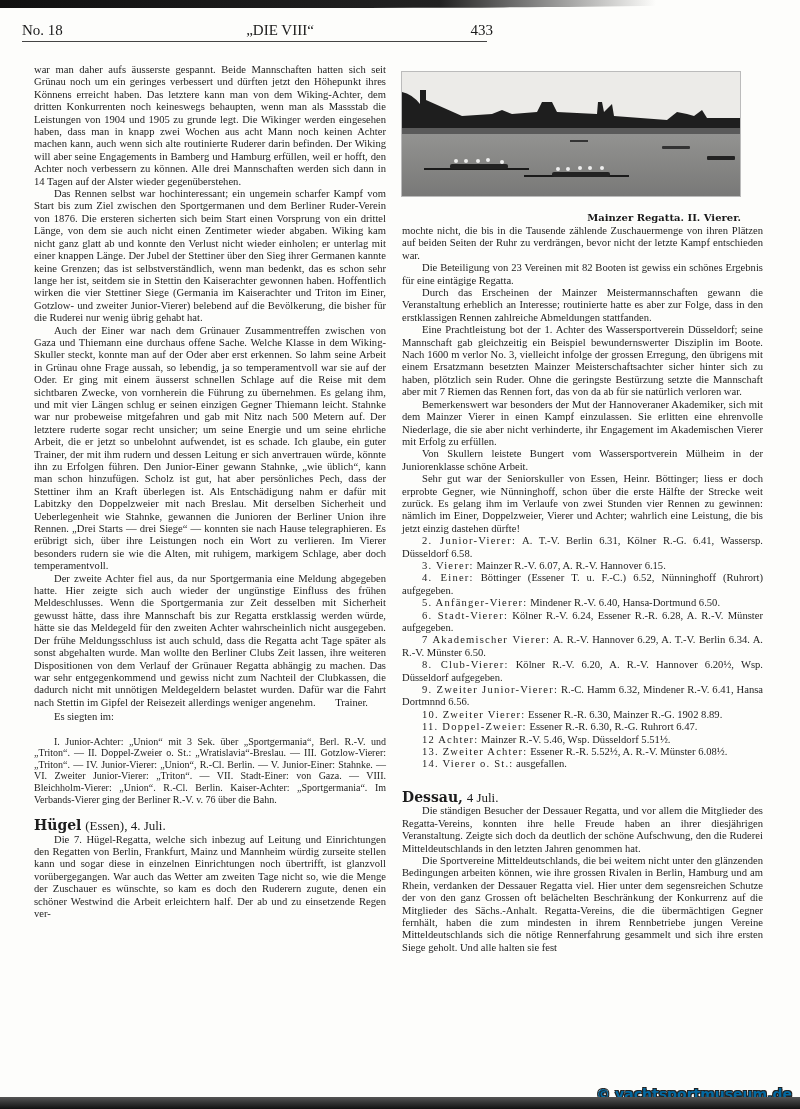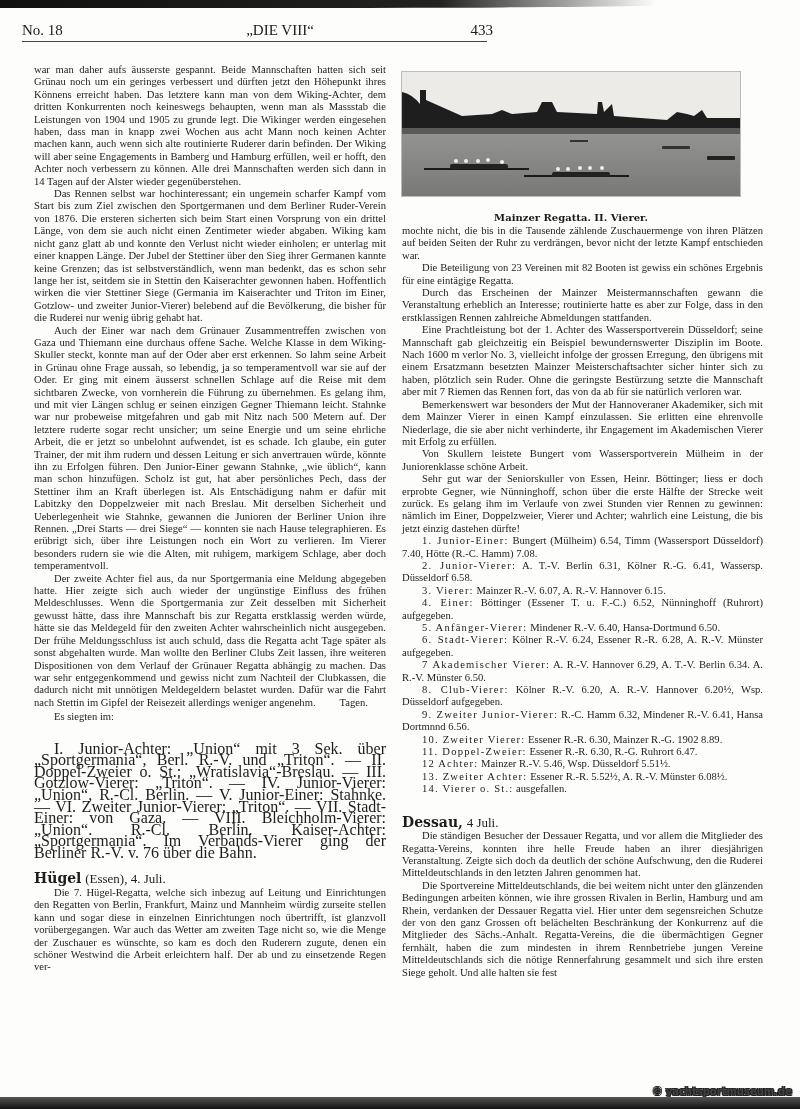--- a/index.html
+++ b/index.html
@@ -28,41 +28,41 @@
       position: absolute; font-size: 10.6px; line-height: 12.4px; text-align: justify;
       font-family: "Liberation Serif", serif; color: #1d1d1d;
     }
     .col-left { left: 34px; top: 64px; width: 352px; }
     .col-right { left: 402px; top: 225px; width: 361px; }
     .col p { text-indent: 20px; hyphens: auto; }
     .col p.noindent { text-indent: 0; }
     .sig { text-align: right; padding-right: 18px; margin-top: -12.4px; }
     .results-intro { text-indent: 20px; margin-top: 2px; }
     .results {
-      font-size: 16px; line-height: 11.6px; text-indent: 20px; margin-top: 19px;
+      font-size: 10px; line-height: 11.6px; text-indent: 20px; margin-top: 12px;
     }
     .spaced { letter-spacing: 1.2px; }
     .section-title {
       font-family: "Liberation Serif", serif; font-size: 15px; margin-top: 14px; margin-bottom: 1px;
     }
     .section-title b { font-weight: bold; font-family: "DejaVu Serif", serif; font-size: 14px; }
     .section-title span { font-size: 13px; margin-top: 37px; }
     .photo {
       position: absolute; left: 401px; top: 71px; width: 340px; height: 126px;
       background: linear-gradient(to bottom, #f1f1ef 0%, #e4e4e2 22%, #7f7f7f 34%, #3a3a3a 44%, #545454 50%, #8c8c8c 56%, #7e7e7e 75%, #6d6d6d 100%);
       overflow: hidden; border: 1px solid #bbb;
     }
     .photo svg { position: absolute; left: 0; top: 0; }
     .photo-caption {
-      position: absolute; left: 401px; top: 212px; width: 340px; text-align: center;
+      position: absolute; left: 401px; top: 212px; width: 340px; text-align: right;
       font-family: "DejaVu Serif", serif; font-weight: bold; font-size: 10px;
     }
     .watermark {
       position: absolute; right: 8px; top: 1086px;
-      font-family: "DejaVu Sans", sans-serif; font-size: 10px; color: #404040;
+      font-family: "DejaVu Sans", sans-serif; font-size: 14px; color: #0369a1;
       font-weight: bold;
       text-shadow: -1px -1px 0 #222, 1px -1px 0 #222, -1px 1px 0 #222, 1px 1px 0 #222;
     }
   </style>
 </head>
 <body>
 
 <div class="top-shade"></div>
 
 <div class="header-row">
@@ -70,21 +70,21 @@
   <span class="hdr-center">„DIE VIII“</span>
   <span class="hdr-right">433</span>
 </div>
 <div class="header-rule"></div>
 
 <div class="col col-left">
   <p class="noindent">war man daher aufs äusserste gespannt. Beide Mannschaften hatten sich seit Grünau noch um ein geringes verbessert und dürften jetzt den Höhepunkt ihres Könnens erreicht haben. Das letztere kann man von dem Wiking-Achter, dem dritten Konkurrenten noch keineswegs behaupten, wenn man als Massstab die Leistungen von 1904 und 1905 zu grunde legt. Die Wikinger werden eingesehen haben, dass man in knapp zwei Wochen aus acht Mann noch keinen Achter machen kann, auch wenn sich alte routinierte Ruderer darin befinden. Der Wiking will aber seine Engagements in Bamberg und Hamburg erfüllen, weil er hofft, den Achter noch verbessern zu können. Alle drei Mannschaften werden sich dann in 14 Tagen auf der Alster wieder gegenüberstehen.</p>
   <p>Das Rennen selbst war hochinteressant; ein ungemein scharfer Kampf vom Start bis zum Ziel zwischen den Sportgermanen und dem Berliner Ruder-Verein von 1876. Die ersteren sicherten sich beim Start einen Vorsprung von ein drittel Länge, von dem sie auch nicht einen Zentimeter wieder abgaben. Wiking kam nicht ganz glatt ab und konnte den Verlust nicht wieder einholen; er unterlag mit einer knappen Länge. Der Jubel der Stettiner über den Sieg ihrer Germanen kannte keine Grenzen; das ist selbstverständlich, wenn man bedenkt, das es schon sehr lange her ist, seitdem sie in Stettin den Kaiserachter gewonnen haben. Hoffentlich wirken die vier Stettiner Siege (Germania im Kaiserachter und Triton im Einer, Gotzlow- und zweiter Junior-Vierer) belebend auf die Bevölkerung, die bisher für die Ruderei nur wenig übrig gehabt hat.</p>
   <p>Auch der Einer war nach dem Grünauer Zusammentreffen zwischen von Gaza und Thiemann eine durchaus offene Sache. Welche Klasse in dem Wiking-Skuller steckt, konnte man auf der Oder aber erst erkennen. So lahm seine Arbeit in Grünau ohne Frage aussah, so lebendig, ja so temperamentvoll war sie auf der Oder. Er ging mit einem äusserst schnellen Schlage auf die Reise mit dem sichtbaren Zwecke, von vornherein die Führung zu übernehmen. Es gelang ihm, und mit vier Längen schlug er seinen einzigen Gegner Thiemann leicht. Stahnke war nur probeweise mitgefahren und gab mit Nitz nach 500 Metern auf. Der letztere ruderte sogar recht unsicher; um seine Energie und um seine ehrliche Arbeit, die er jetzt so unbelohnt aufwendet, ist es schade. Ich glaube, ein guter Trainer, der mit ihm rudern und dessen Leitung er sich anvertrauen würde, könnte ihn zu Erfolgen führen. Den Junior-Einer gewann Stahnke, „wie üblich“, kann man schon hinzufügen. Scholz ist gut, hat aber persönliches Pech, dass der Stettiner ihm an Kraft überlegen ist. Als Entschädigung nahm er dafür mit Labitzky den Doppelzweier mit nach Breslau. Mit derselben Sicherheit und Ueberlegenheit wie Stahnke, gewannen die Junioren der Berliner Union ihre Rennen. „Drei Starts — drei Siege“ — konnten sie nach Hause telegraphieren. Es erübrigt sich, über ihre Leistungen noch ein Wort zu verlieren. Im Vierer besonders rudern sie wie die Alten, mit ruhigem, markigem Schlage, aber doch temperamentvoll.</p>
   <p>Der zweite Achter fiel aus, da nur Sportgermania eine Meldung abgegeben hatte. Hier zeigte sich auch wieder der ungünstige Einfluss des frühen Meldeschlusses. Wenn die Sportgermania zur Zeit desselben mit Sicherheit gewusst hätte, dass ihre Mannschaft bis zur Regatta erstklassig werden würde, hätte sie das Meldegeld für den zweiten Achter wahrscheinlich nicht ausgegeben. Der frühe Meldungsschluss ist auch schuld, dass die Regatta acht Tage später als sonst abgehalten wurde. Man wollte den Berliner Clubs Zeit lassen, ihre weiteren Dispositionen von dem Verlauf der Grünauer Regatta abhängig zu machen. Das war sehr entgegenkommend und gewiss nicht zum Nachteil der Clubkassen, die dadurch nicht mit unnötigen Meldegeldern belastet wurden. Dafür war die Fahrt nach Stettin im Gipfel der Reisezeit allerdings weniger angenehm.</p>
-  <div class="sig">Tagen.</div>
+  <div class="sig">Trainer.</div>
   <p class="results-intro">Es siegten im:</p>
   <p class="results">I. Junior-Achter: „Union“ mit 3 Sek. über „Sportgermania“, Berl. R.-V. und „Triton“. — II. Doppel-Zweier o. St.: „Wratislavia“-Breslau. — III. Gotzlow-Vierer: „Triton“. — IV. Junior-Vierer: „Union“, R.-Cl. Berlin. — V. Junior-Einer: Stahnke. — VI. Zweiter Junior-Vierer: „Triton“. — VII. Stadt-Einer: von Gaza. — VIII. Bleichholm-Vierer: „Union“. R.-Cl. Berlin. Kaiser-Achter: „Sportgermania“. Im Verbands-Vierer ging der Berliner R.-V. v. 76 über die Bahn.</p>
 
   <div class="section-title">
     <b>Hügel</b>
     <span>(Essen), 4. Juli.</span>
   </div>
   <p>Die 7. Hügel-Regatta, welche sich inbezug auf Leitung und Einrichtungen den Regatten von Berlin, Frankfurt, Mainz und Mannheim würdig zurseite stellen kann und sogar diese in einzelnen Einrichtungen noch übertrifft, ist glanzvoll vorübergegangen. War auch das Wetter am zweiten Tage nicht so, wie die Menge der Zuschauer es wünschte, so kam es doch den Ruderern zugute, denen ein schöner Westwind die Arbeit erleichtern half. Der ab und zu einsetzende Regen ver-</p>
 </div>
 
@@ -129,21 +129,20 @@
 <div class="col col-right">
   <p class="noindent">mochte nicht, die bis in die Tausende zählende Zuschauermenge von ihren Plätzen auf beiden Seiten der Ruhr zu verdrängen, bevor nicht der letzte Kampf entschieden war.</p>
   <p>Die Beteiligung von 23 Vereinen mit 82 Booten ist gewiss ein schönes Ergebnis für eine eintägige Regatta.</p>
   <p>Durch das Erscheinen der Mainzer Meistermannschaften gewann die Veranstaltung erheblich an Interesse; routinierte hatte es aber zur Folge, dass in den erstklassigen Rennen zahlreiche Abmeldungen stattfanden.</p>
   <p>Eine Prachtleistung bot der 1. Achter des Wassersportverein Düsseldorf; seine Mannschaft gab gleichzeitig ein Beispiel bewundernswerter Disziplin im Boote. Nach 1600 m verlor No. 3, vielleicht infolge der grossen Erregung, den übrigens mit einem Ersatzmann besetzten Mainzer Meisterschaftsachter sicher hinter sich zu haben, plötzlich sein Ruder. Ohne die geringste Bestürzung setzte die Mannschaft aber mit 7 Riemen das Rennen fort, das von da ab für sie natürlich verloren war.</p>
   <p>Bemerkenswert war besonders der Mut der Hannoveraner Akademiker, sich mit dem Mainzer Vierer in einen Kampf einzulassen. Sie erlitten eine ehrenvolle Niederlage, die sie aber nicht verhinderte, ihr Engagement im Akademischen Vierer mit Erfolg zu erfüllen.</p>
   <p>Von Skullern leistete Bungert vom Wassersportverein Mülheim in der Juniorenklasse schöne Arbeit.</p>
   <p>Sehr gut war der Seniorskuller von Essen, Heinr. Böttinger; liess er doch erprobte Gegner, wie Nünninghoff, schon über die erste Hälfte der Strecke weit zurück. Es gelang ihm im Verlaufe von zwei Stunden vier Rennen zu gewinnen: nämlich im Einer, Doppelzweier, Vierer und Achter; wahrlich eine Leistung, die bis jetzt einzig dastehen dürfte!</p>
 
   <div>
-    <p><span class="spaced">1. Junior-Einer:</span> <span>Bungert (Mülheim) 6.54, Timm (Wassersport Düsseldorf) 7.40, Hötte (R.-C. Hamm) 7.08.</span></p>
     <p><span class="spaced">2. Junior-Vierer:</span> <span>A. T.-V. Berlin 6.31, Kölner R.-G. 6.41, Wassersp. Düsseldorf 6.58.</span></p>
     <p><span class="spaced">3. Vierer:</span> <span>Mainzer R.-V. 6.07, A. R.-V. Hannover 6.15.</span></p>
     <p><span class="spaced">4. Einer:</span> <span>Böttinger (Essener T. u. F.-C.) 6.52, Nünninghoff (Ruhrort) aufgegeben.</span></p>
     <p><span class="spaced">5. Anfänger-Vierer:</span> <span>Mindener R.-V. 6.40, Hansa-Dortmund 6.50.</span></p>
     <p><span class="spaced">6. Stadt-Vierer:</span> <span>Kölner R.-V. 6.24, Essener R.-R. 6.28, A. R.-V. Münster aufgegeben.</span></p>
     <p><span class="spaced">7 Akademischer Vierer:</span> <span>A. R.-V. Hannover 6.29, A. T.-V. Berlin 6.34. A. R.-V. Münster 6.50.</span></p>
     <p><span class="spaced">8. Club-Vierer:</span> <span>Kölner R.-V. 6.20, A. R.-V. Hannover 6.20½, Wsp. Düsseldorf aufgegeben.</span></p>
     <p><span class="spaced">9. Zweiter Junior-Vierer:</span> <span>R.-C. Hamm 6.32, Mindener R.-V. 6.41, Hansa Dortmnnd 6.56.</span></p>
     <p><span class="spaced">10. Zweiter Vierer:</span> <span>Essener R.-R. 6.30, Mainzer R.-G. 1902 8.89.</span></p>
     <p><span class="spaced">11. Doppel-Zweier:</span> <span>Essener R.-R. 6.30, R.-G. Ruhrort 6.47.</span></p>

